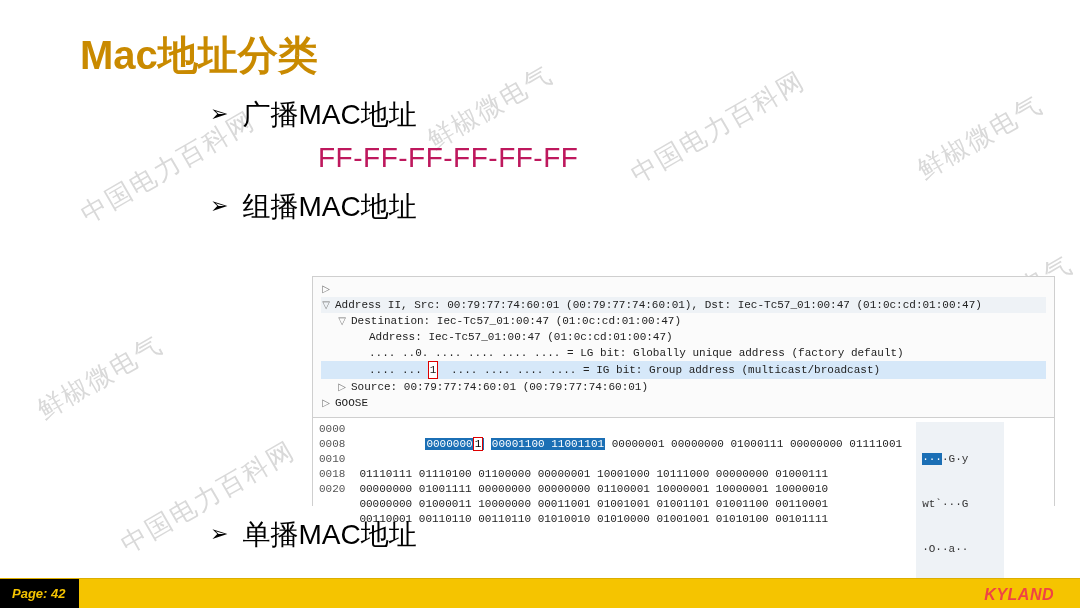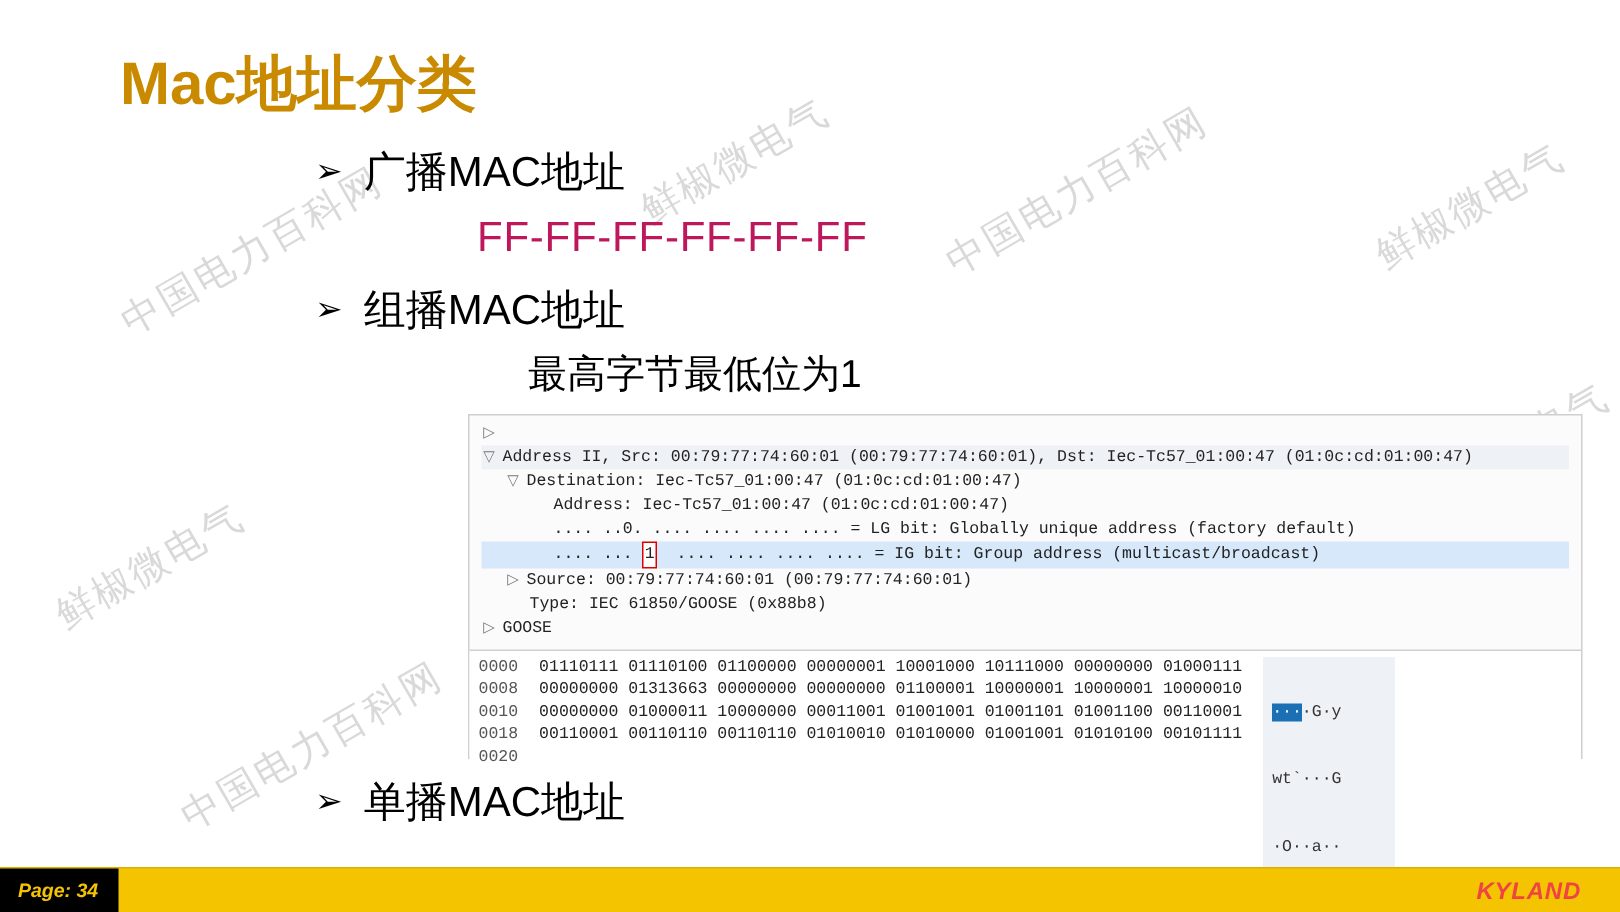--- a/index.html
+++ b/index.html
@@ -81,21 +81,20 @@
     <div class="bullet">
       <span class="tri">➢</span>
       <span>广播MAC地址</span>
     </div>
     <div class="indent1">FF-FF-FF-FF-FF-FF</div>
 
     <div class="bullet second-bullet">
       <span class="tri">➢</span>
       <span>组播MAC地址</span>
     </div>
-    <div class="indent2">最高字节最低位为1</div>
   </div>
 
   <div class="ws-wrap">
     <div class="ws-tree">
       <div class="ws-row">
           <span class="ws-toggle">▷</span>
         </div>
       <div class="ws-row ws-eth">
           <span class="ws-toggle">▽</span>
           <span class="ws-line">Address II, Src: 00:79:77:74:60:01 (00:79:77:74:60:01), Dst: Iec-Tc57_01:00:47 (01:0c:cd:01:00:47)</span>
@@ -112,40 +111,40 @@
         </div>
       <div class="ws-row ws-ig ws-indent3">
         <span class="ws-line">.... ...</span>
           <span class="ws-line ws-igbox">1</span>
           <span class="ws-line"> .... .... .... .... = IG bit: Group address (multicast/broadcast)</span>
       </div>
       <div class="ws-row ws-indent1">
           <span class="ws-toggle">▷</span>
           <span class="ws-line">Source: 00:79:77:74:60:01 (00:79:77:74:60:01)</span>
         </div>
-      <div class="ws-row ws-indent2">
-          <span class="ws-line">Type: IEC 61850/GOOSE (0x88b8)</span>
-        </div>
       <div class="ws-row">
           <span class="ws-toggle">▷</span>
           <span class="ws-line">GOOSE</span>
         </div>
     </div>
 
     <div class="ws-hex">
       <div>
         <div class="hex-off">0000</div>
         <div class="hex-off">0008</div>
         <div class="hex-off">0010</div>
         <div class="hex-off">0018</div>
         <div class="hex-off">0020</div>
       </div>
       <div>
+        <div class="hex-bits">
+          <span class="bit-sel">0000000<span class="bit-box">1</span></span> <span class="bit-sel">00001100 11001101</span><span> 00000001 00000000 01000111 00000000 01111001</span>
+        </div>
         <div class="hex-bits">01110111 01110100 01100000 00000001 10001000 10111000 00000000 01000111</div>
-        <div class="hex-bits">00000000 01313663 00000000 00000000 01100001 10000001 10000001 10000010</div>
+        <div class="hex-bits">00000000 01001111 00000000 00000000 01100001 10000001 10000001 10000010</div>
         <div class="hex-bits">00000000 01000011 10000000 00011001 01001001 01001101 01001100 00110001</div>
         <div class="hex-bits">00110001 00110110 00110110 01010010 01010000 01001001 01010100 00101111</div>
       </div>
       <div class="hex-ascii">
         <div><span class="ascii-sel">···</span>·G·y</div>
         <div>wt`···G</div>
         <div>·O··a··</div>
         <div>·C·IML1</div>
         
       </div>
@@ -153,16 +152,16 @@
   </div>
 
   <div class="third-bullet-wrap">
     <div class="bullet">
       <span class="tri">➢</span>
       <span>单播MAC地址</span>
     </div>
   </div>
 
   <div class="footer">
-    <div class="pagebadge">Page: 34</div>
+    <div class="pagebadge">Page: 42</div>
   </div>
   <div class="kyland">KYLAND</div>
 </div>
 
 </body></html>

